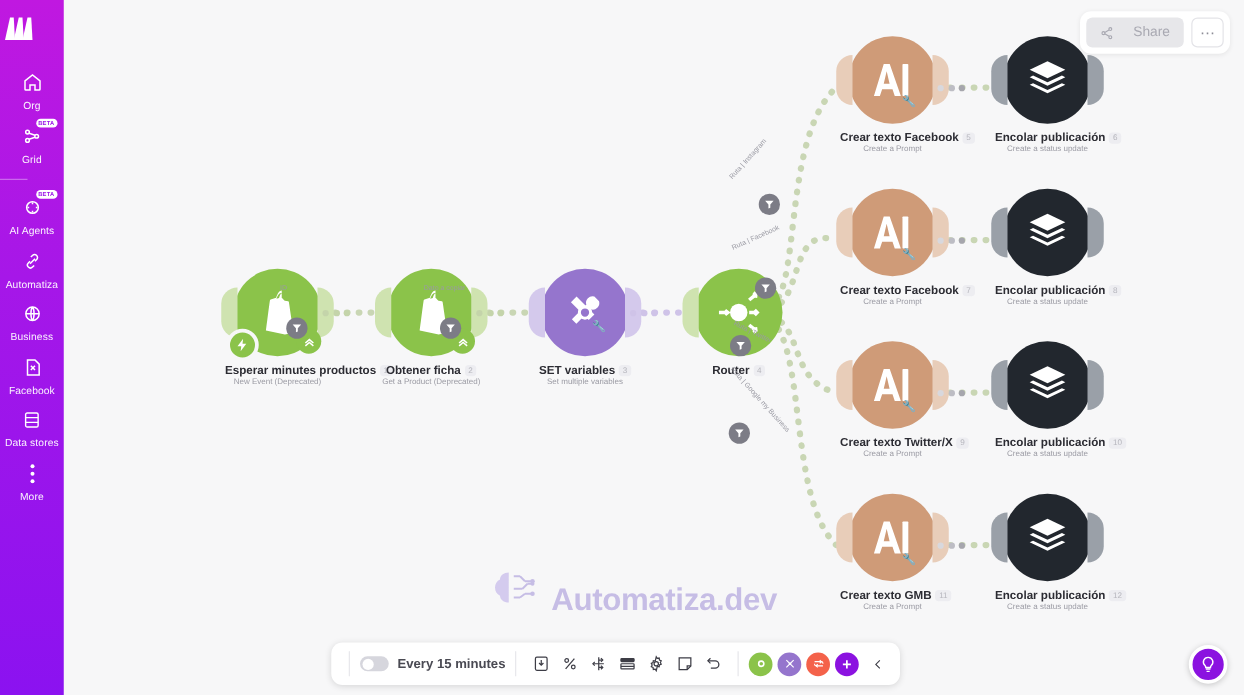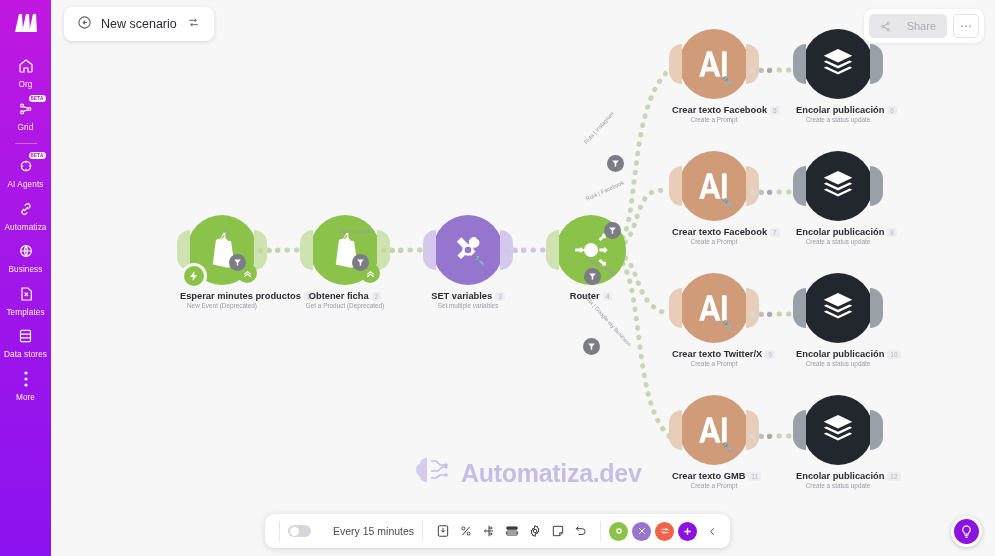--- a/index.html
+++ b/index.html
@@ -6,21 +6,21 @@
   html,body { width:995px; height:556px; overflow:hidden; }
   body {
     font-family: "Liberation Sans", sans-serif;
     background:#f7f7f8;
     position:relative;
   }
   
   #sidebar{
     position:absolute; left:0; top:0; width:51px; height:556px;
     background:linear-gradient(180deg,#c018e0 0%,#a617e8 40%,#8b12f0 100%);
-    display:flex; flex-direction:column; align-items:center;
+    display:flex; flex-direction:column; align-items:flex-start;
     padding-top:10px; color:#fff; z-index:30;
   }
   #brand{ width:30px;height:26px; display:flex;align-items:center;justify-content:center;
           font-weight:bold;font-size:19px;font-style:italic;letter-spacing:-2px;margin-bottom:14px;}
   .nav-item{ width:51px; display:flex;flex-direction:column;align-items:center;
              padding:5px 0 3px; cursor:pointer; position:relative;}
   .nav-ico{ width:26px;height:22px;display:flex;align-items:center;justify-content:center;
             position:relative; }
   .nav-ico svg{ display:block; }
   .nav-ico.active{ background:rgba(255,255,255,.18); border-radius:6px; width:28px;height:24px;}
@@ -63,34 +63,34 @@
   .wrench{ position:absolute; font-size:9px; color:#5a5a64; }
   .filter-ico{ position:absolute; width:17px;height:17px;border-radius:50%;
      background:#7c7c86; display:flex;align-items:center;justify-content:center; }
   .filter-ico svg{ display:block; }
   .rlabel{ position:absolute; font-size:5.6px; color:#9a9aa3; white-space:nowrap; }
   .badge-corner{ position:absolute; width:26px;height:26px;border-radius:50%;
      background:#7cb342; border:3px solid #f7f7f8; display:flex;align-items:center;justify-content:center;}
   .chev{ position:absolute; right:0px; bottom:2px; width:20px;height:20px;border-radius:50%;
      background:#8bc34a; display:flex;align-items:center;justify-content:center; color:#fff; font-size:10px;}
   
-  #watermark{ position:absolute; left:360px; top:452px; display:flex; align-items:center; gap:10px;
+  #watermark{ position:absolute; left:340px; top:452px; display:flex; align-items:flex-end; gap:10px;
               opacity:.55; }
   #wm-text{ font-size:25px; font-weight:bold; color:#9f8fd6; letter-spacing:-.3px;}
   
   #bottombar{ position:absolute; left:265px; bottom:8px; height:34px; background:#fff;
      border-radius:9px; box-shadow:0 1px 6px rgba(0,0,0,.14); display:flex; align-items:center;
      padding:0 6px; gap:0px; z-index:25; }
   #run-once{ display:flex;align-items:center; height:24px; background:#7b2ff7; border-radius:5px;
              color:#fff; font-size:11.5px; overflow:hidden; }
   #run-once .main{ display:flex;align-items:center;gap:6px; padding:0 10px 0 9px; height:100%;}
   #run-once .split{ width:1px;height:100%;background:rgba(255,255,255,.35);}
   #run-once .caret{ display:flex;align-items:center;justify-content:center;width:22px;height:100%;}
   .tb-sep{ width:1px;height:20px;background:#e8e8ec; margin:0 8px;}
-  #sched{ display:flex;align-items:center;gap:22px; }
+  #sched{ display:flex;align-items:center;gap:7px;font-weight:bold; }
   .toggle{ width:23px;height:12px;border-radius:7px;background:#d6d6dd; position:relative;}
   .toggle::after{ content:""; position:absolute; left:1.5px; top:1.5px; width:9px;height:9px;
                   border-radius:50%; background:#fff;}
   #sched-label{ font-size:10.5px; color:#4a4a53;}
   .tb-ico{ width:23px;height:23px;display:flex;align-items:center;justify-content:center;
            color:#3d3d46; cursor:pointer;}
   .circ{ width:19px;height:19px;border-radius:50%;display:flex;align-items:center;justify-content:center;
          margin-right:4px; color:#fff;}
   #help-btn{ position:absolute; right:13px; bottom:9px; width:31px;height:31px;border-radius:50%;
      background:#8b12e0; display:flex;align-items:center;justify-content:center; z-index:25;
@@ -163,21 +163,21 @@
     <div class="nav-label">Business</div>
   </div>
 
   <div class="nav-item">
     <div class="nav-ico">
       <svg width="16" height="16" viewBox="0 0 24 24" fill="none" stroke="#fff" stroke-width="1.8">
           <path d="M6 3h9l5 5v13H6z"></path>
           <path d="M10 10l5 5M15 10l-5 5"></path>
         </svg>
     </div>
-    <div class="nav-label">Templates</div>
+    <div class="nav-label">Facebook</div>
   </div>
 
   <div class="nav-item">
     <div class="nav-ico">
       <svg width="15" height="16" viewBox="0 0 24 24" fill="none" stroke="#fff" stroke-width="1.8">
           <rect x="4" y="3" width="16" height="18" rx="2"></rect>
           <path d="M4 9h16M4 15h16"></path>
         </svg>
     </div>
     <div class="nav-label">Data stores</div>
@@ -189,34 +189,20 @@
           <circle cx="2" cy="2" r="1.6"></circle>
           <circle cx="2" cy="8" r="1.6"></circle>
           <circle cx="2" cy="14" r="1.6"></circle>
         </svg>
     </div>
     <div class="nav-label">More</div>
   </div>
 </div>
 
 <div id="topbar">
-  <div id="scenario-pill">
-    <span>
-      <svg width="15" height="15" viewBox="0 0 24 24" fill="none" stroke="#5c5c66" stroke-width="1.7">
-          <circle cx="12" cy="12" r="9"></circle>
-          <path d="M13 9l-3 3 3 3M9.5 12H16"></path>
-        </svg>
-    </span>
-    <span id="scenario-name">New scenario</span>
-    <span>
-      <svg width="15" height="13" viewBox="0 0 24 24" fill="none" stroke="#5c5c66" stroke-width="1.7">
-          <path d="M4 8h13M14 5l3 3-3 3M20 16H7M10 13l-3 3 3 3"></path>
-        </svg>
-    </span>
-  </div>
 
   <div id="topright">
     <button id="share-btn">
       <svg width="11" height="11" viewBox="0 0 24 24" fill="none" stroke="#a9a9b2" stroke-width="2">
           <circle cx="18" cy="5" r="2.5"></circle>
           <circle cx="6" cy="12" r="2.5"></circle>
           <circle cx="18" cy="19" r="2.5"></circle>
           <path d="M8.3 10.8l7.4-4.3M8.3 13.2l7.4 4.3"></path>
         </svg>
       <span>Share</span>

